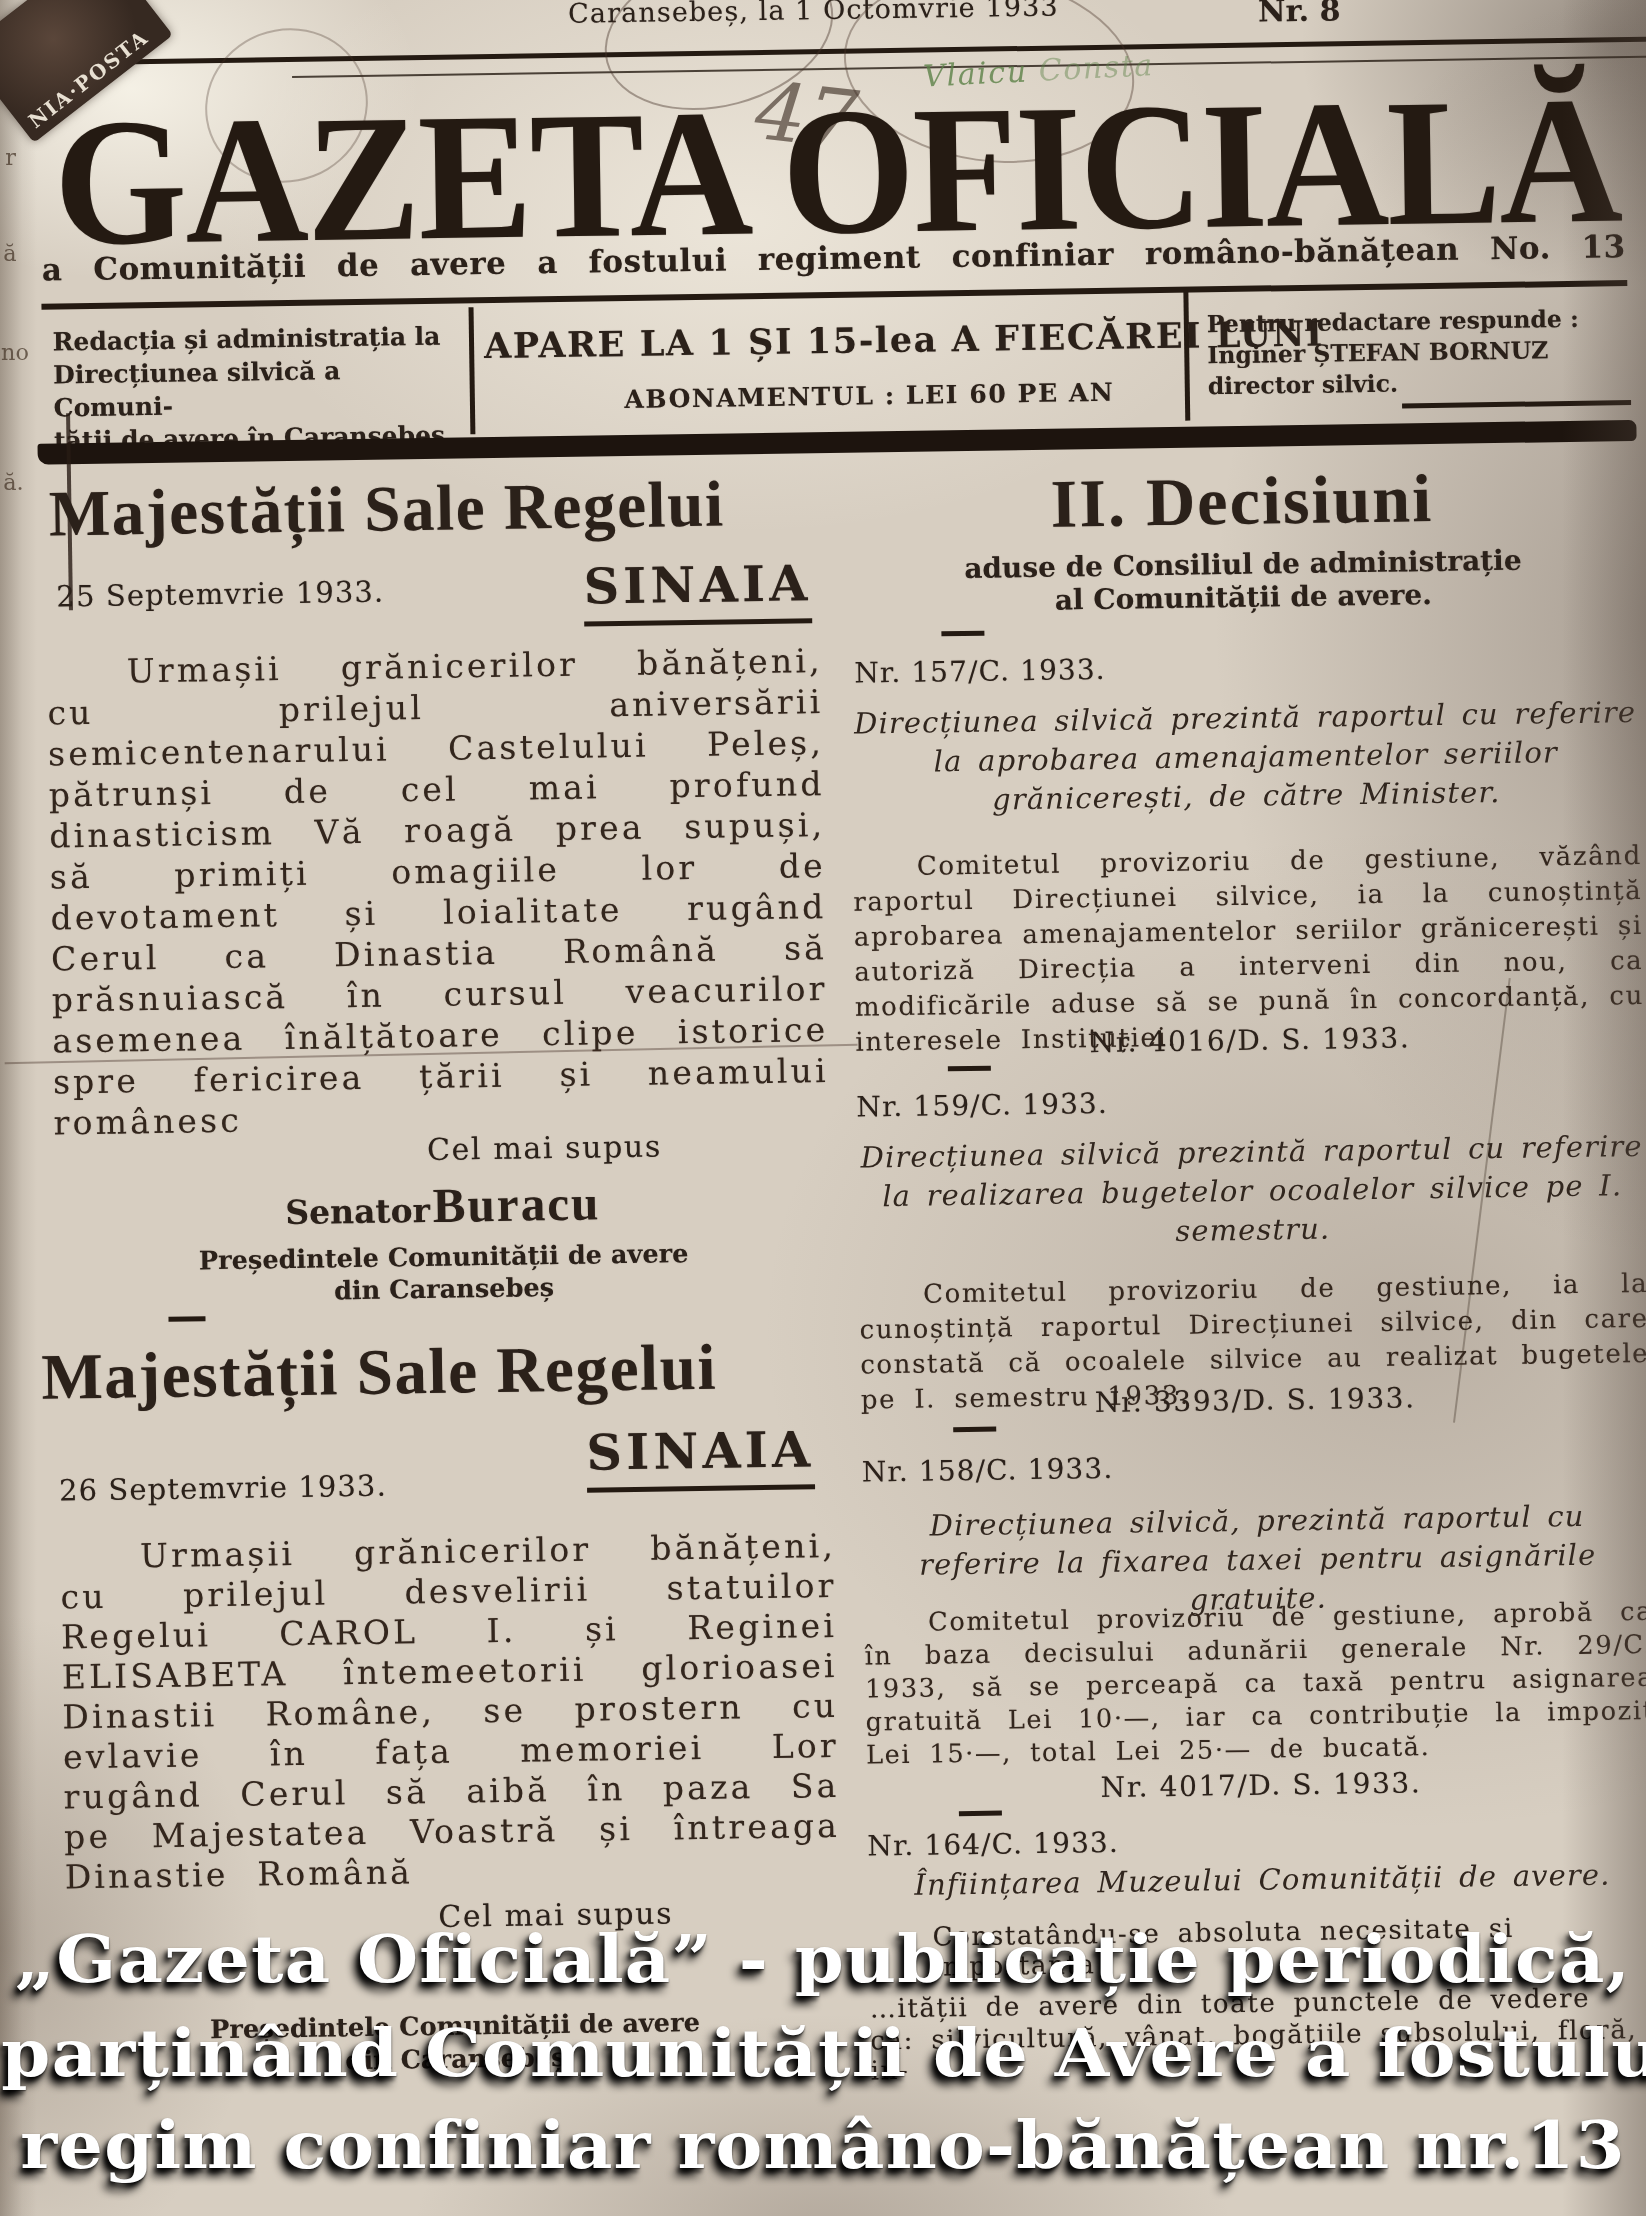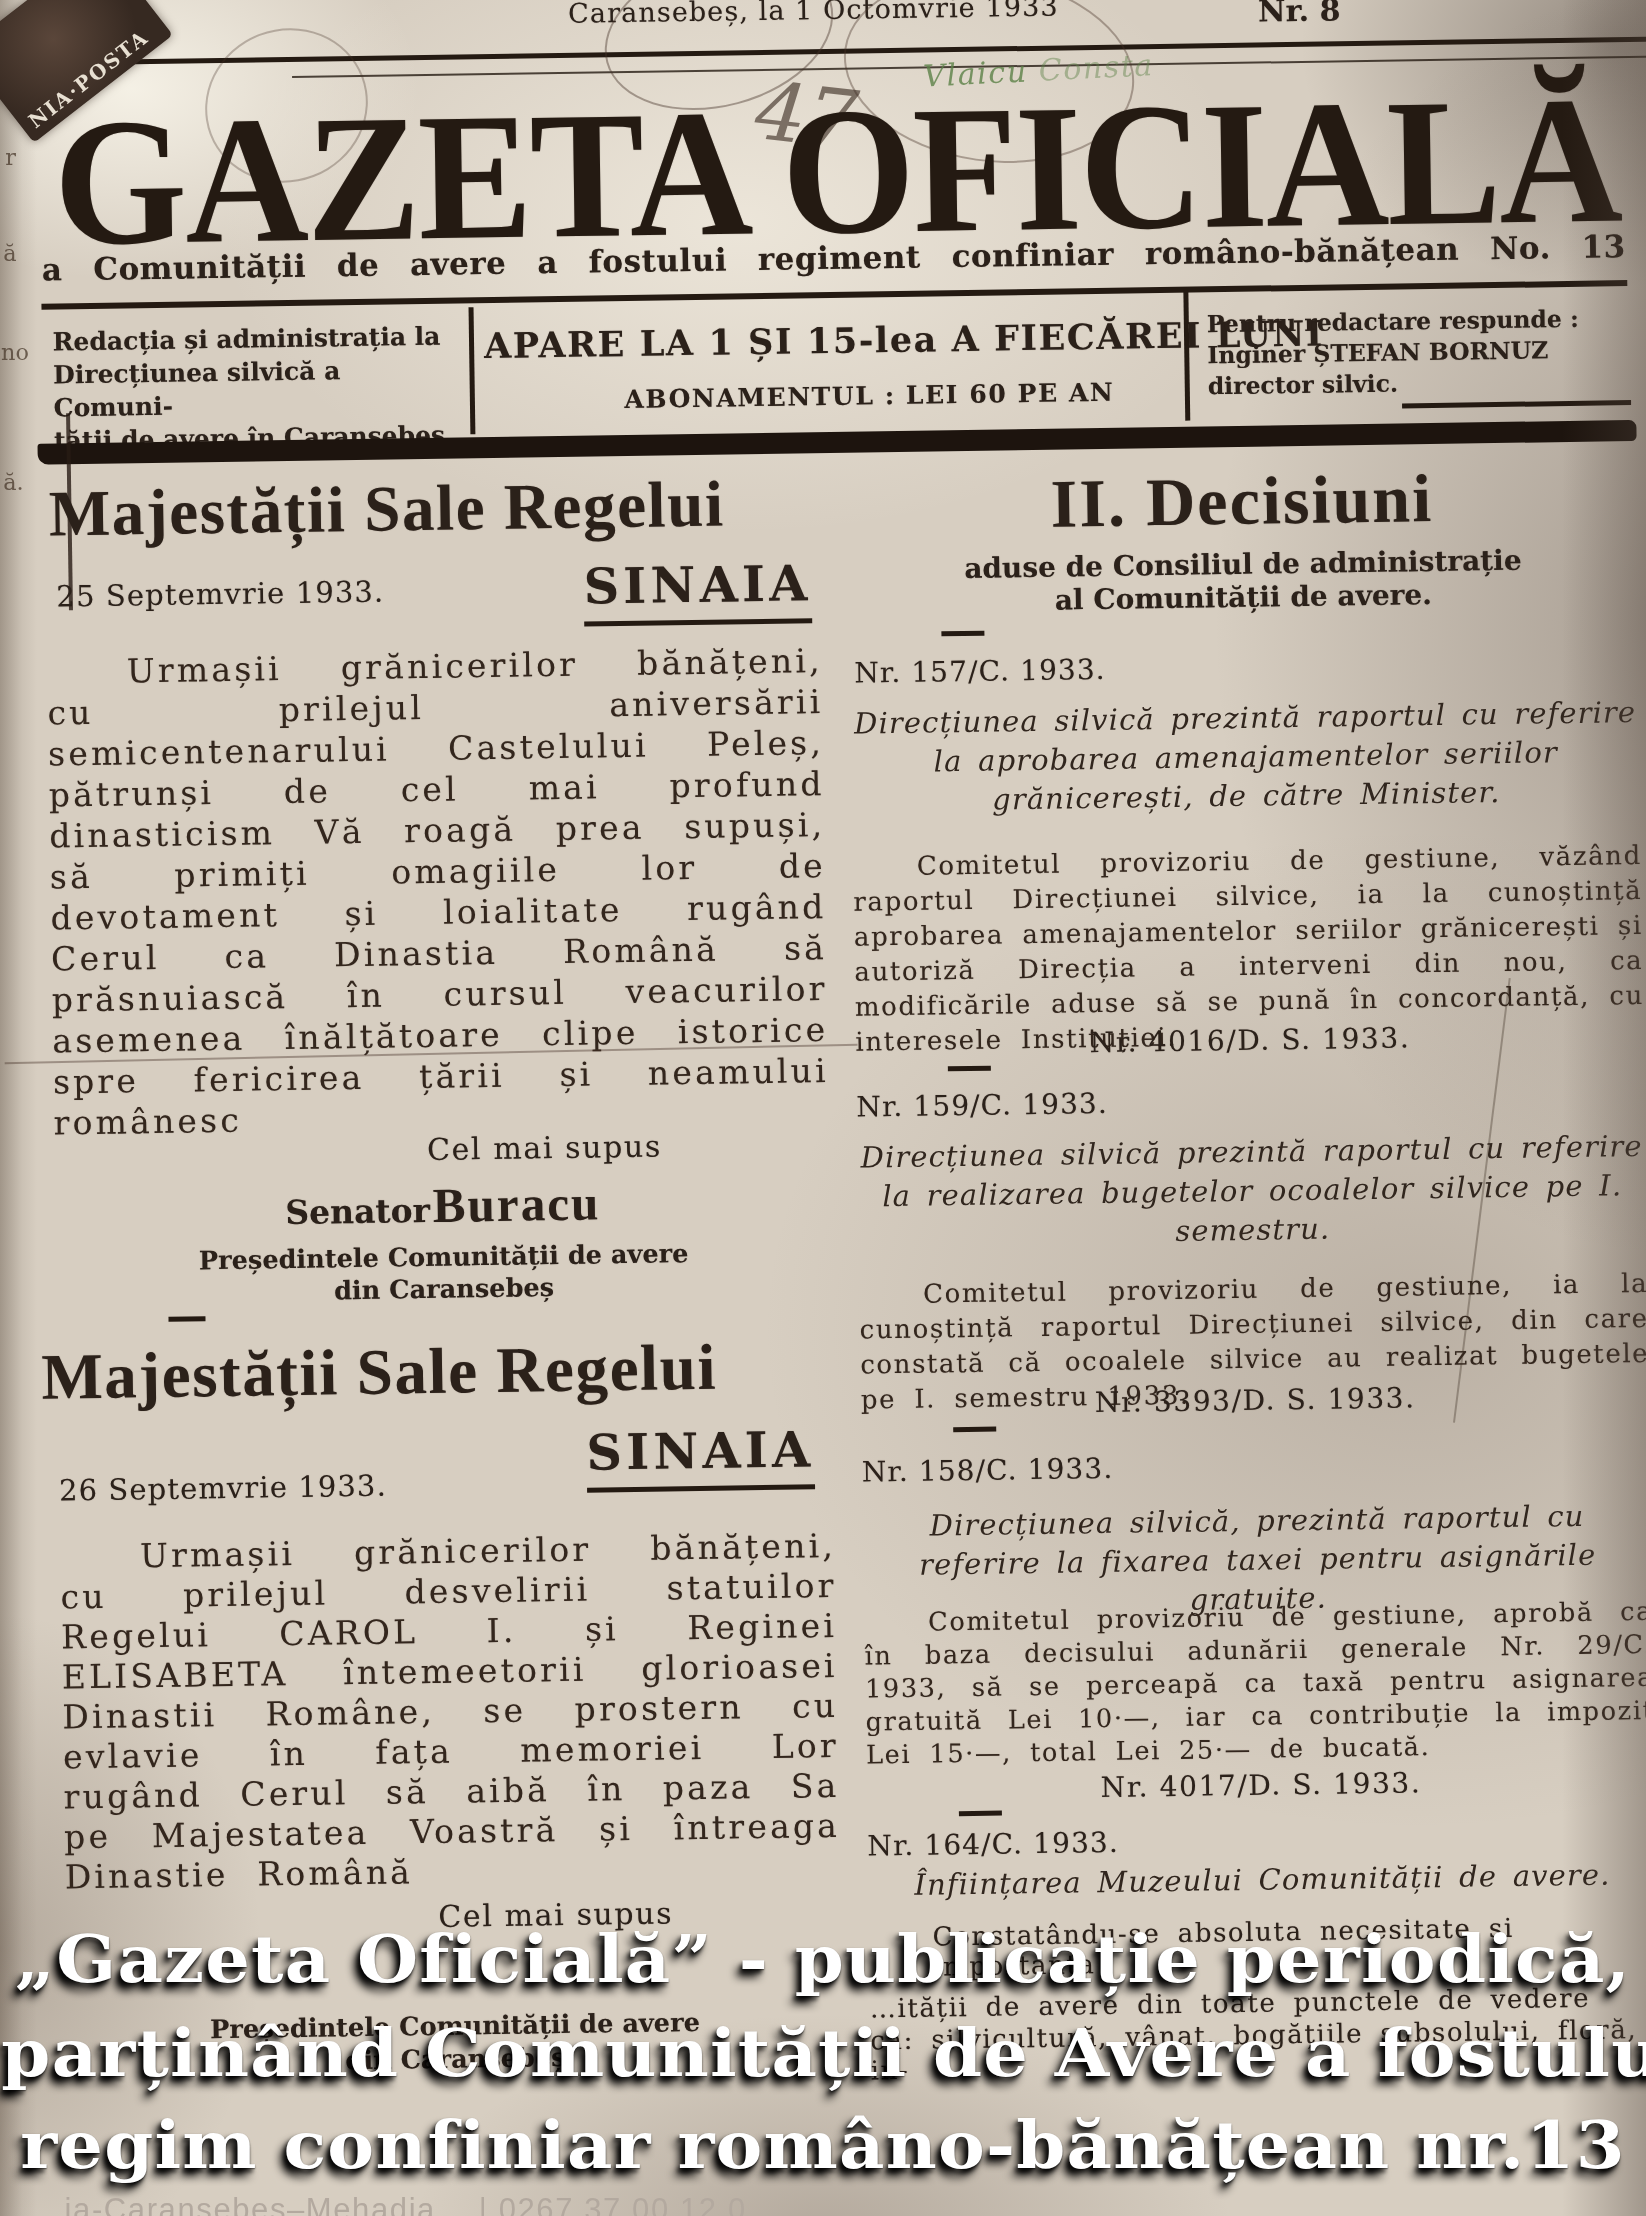--- a/index.html
+++ b/index.html
@@ -164,16 +164,15 @@
     <div class="abs" style="left:-10.7px;top:1047px;width:853px;height:2.1px;background:rgba(70,50,40,.4);transform:rotate(-0.4deg);"></div>
     <div class="abs" style="left:1463px;top:986px;width:2.1px;height:448px;background:rgba(60,45,35,.35);transform:rotate(8deg);"></div>
   </div>
 
   <div class="abs" style="left:1562px;top:0;width:84px;height:2216px;background:linear-gradient(to right, transparent, rgba(80,68,60,.4));"></div>
 
   <div class="caption-line" style="top:1919px;">„Gazeta Oficială” - publicație periodică,</div>
   <div class="caption-line" style="top:2013px;">aparținând Comunității de Avere a fostului</div>
   <div class="caption-line" style="top:2105px;">regim confiniar româno-bănățean nr.13</div>
 
-  <div class="abs" style="left:32px;top:2192px;width:1599px;height:24.5px;overflow:hidden;font-size:31px;letter-spacing:1.6px;color:#b3a99f;font-family:'Liberation Sans', sans-serif;">…ia-Caransebeș–Mehadia…  |  0267 37 00 12 0…</div>
 
 </div>
 
 
 </body></html>

